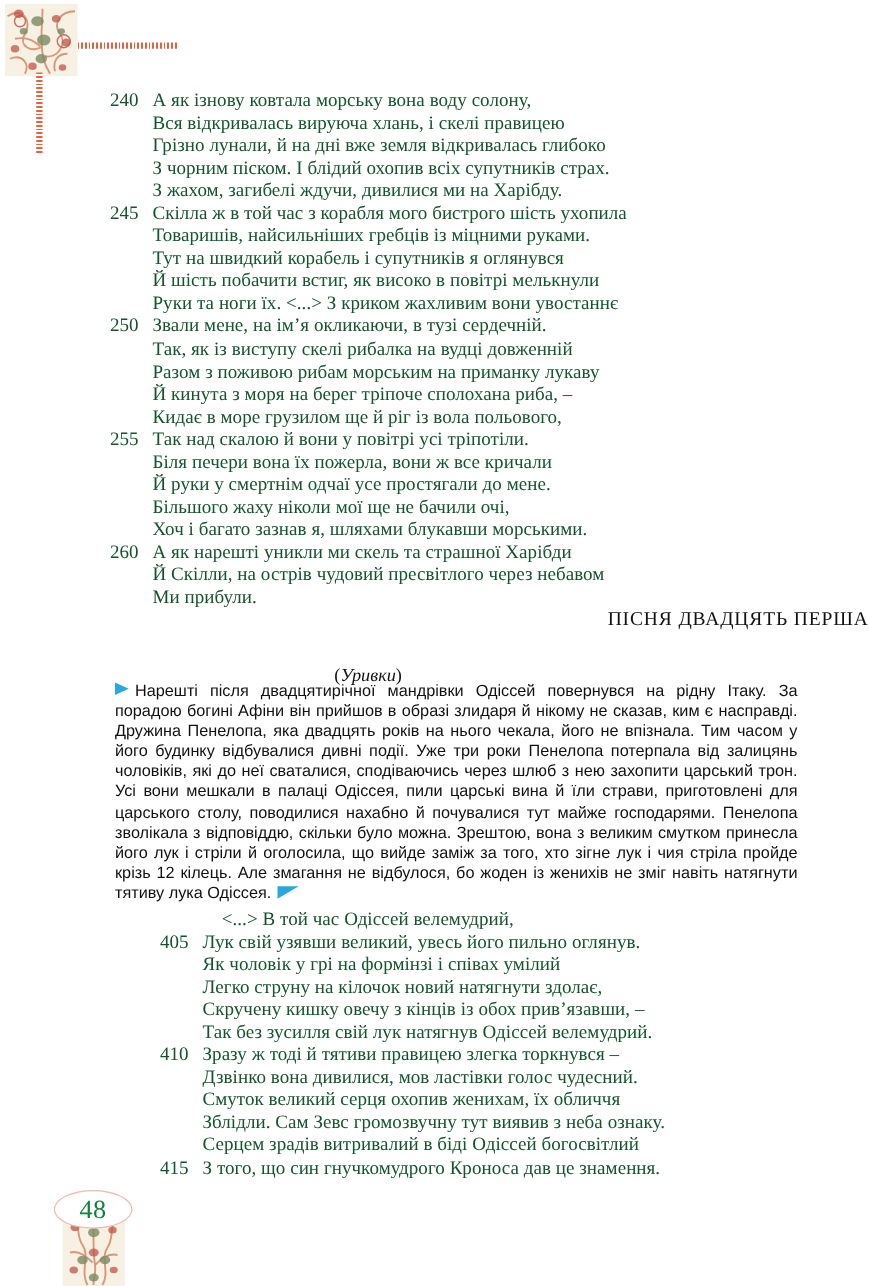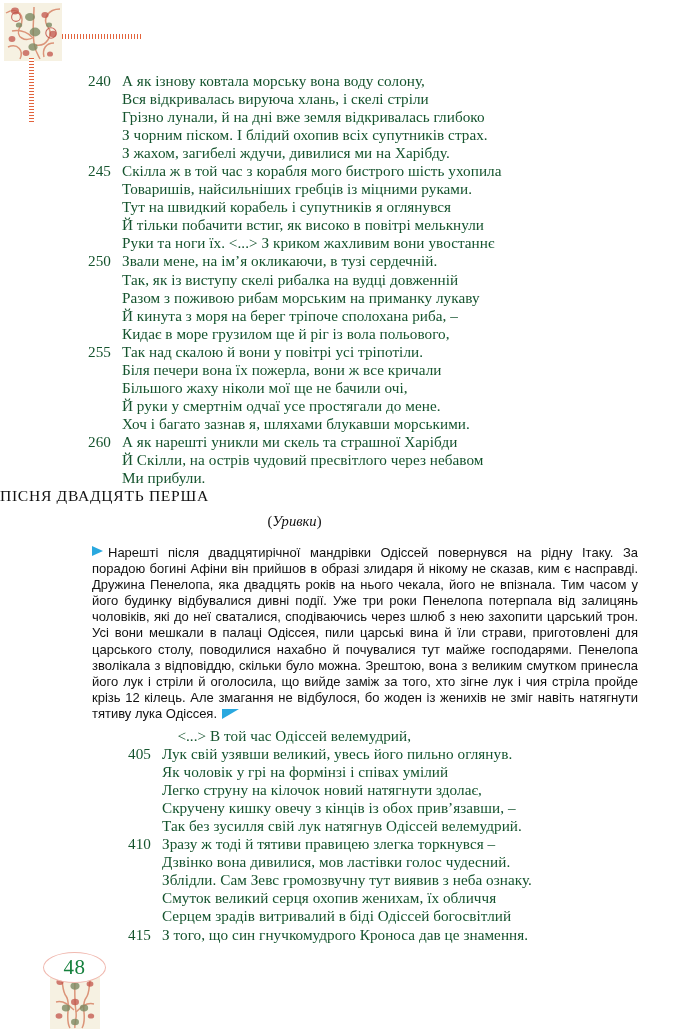--- a/index.html
+++ b/index.html
@@ -73,33 +73,34 @@
     text-align: left;
     font-size: 15.2px;
   }
   .vtext { }
 
   
   .song-title {
     position: absolute;
     left: 0;
     width: 695px;
-    text-align: left;
+    text-align: right;
     font-size: 15.6px;
     letter-spacing: 0.7px;
     color: #111111;
   }
   .song-sub {
     position: absolute;
     left: 0;
     width: 589px;
     text-align: center;
     font-size: 14.6px;
     font-style: italic;
     color: #111111;
+    margin-top: 20px;
   }
   .song-sub .paren { font-style: normal; }
 
   
   .prose {
     position: absolute;
     left: 92px;
     top: 545px;
     width: 546px;
     font-family: Liberation Sans, sans-serif;
@@ -200,38 +201,38 @@
         <circle cx="12" cy="14" r="4.4"></circle>
       </g>
     </svg>
   </div>
 
   <div class="rule-h"></div>
   <div class="rule-v"></div>
 
   <div class="verse" id="verse1" style="top:72px;">
       <span class="vline"><span class="vnum">240</span><span class="vtext">А як ізнову ковтала морську вона воду солону,</span></span>
-      <span class="vline"><span class="vnum"></span><span class="vtext">Вся відкривалась вируюча хлань, і скелі стріли</span></span>
+      <span class="vline"><span class="vnum"></span><span class="vtext">Вся відкривалась вируюча хлань, і скелі правицею</span></span>
       <span class="vline"><span class="vnum"></span><span class="vtext">Грізно лунали, й на дні вже земля відкривалась глибоко</span></span>
       <span class="vline"><span class="vnum"></span><span class="vtext">З чорним піском. І блідий охопив всіх супутників страх.</span></span>
       <span class="vline"><span class="vnum"></span><span class="vtext">З жахом, загибелі ждучи, дивилися ми на Харібду.</span></span>
       <span class="vline"><span class="vnum">245</span><span class="vtext">Скілла ж в той час з корабля мого бистрого шість ухопила</span></span>
       <span class="vline"><span class="vnum"></span><span class="vtext">Товаришів, найсильніших гребців із міцними руками.</span></span>
       <span class="vline"><span class="vnum"></span><span class="vtext">Тут на швидкий корабель і супутників я оглянувся</span></span>
-      <span class="vline"><span class="vnum"></span><span class="vtext">Й тільки побачити встиг, як високо в повітрі мелькнули</span></span>
+      <span class="vline"><span class="vnum"></span><span class="vtext">Й шість побачити встиг, як високо в повітрі мелькнули</span></span>
       <span class="vline"><span class="vnum"></span><span class="vtext">Руки та ноги їх. &lt;...&gt; З криком жахливим вони увостаннє</span></span>
       <span class="vline"><span class="vnum">250</span><span class="vtext">Звали мене, на ім’я окликаючи, в тузі сердечній.</span></span>
       <span class="vline"><span class="vnum"></span><span class="vtext">Так, як із виступу скелі рибалка на вудці довженній</span></span>
       <span class="vline"><span class="vnum"></span><span class="vtext">Разом з поживою рибам морським на приманку лукаву</span></span>
       <span class="vline"><span class="vnum"></span><span class="vtext">Й кинута з моря на берег тріпоче сполохана риба, –</span></span>
       <span class="vline"><span class="vnum"></span><span class="vtext">Кидає в море грузилом ще й ріг із вола польового,</span></span>
       <span class="vline"><span class="vnum">255</span><span class="vtext">Так над скалою й вони у повітрі усі тріпотіли.</span></span>
       <span class="vline"><span class="vnum"></span><span class="vtext">Біля печери вона їх пожерла, вони ж все кричали</span></span>
+      <span class="vline"><span class="vnum"></span><span class="vtext">Й руки у смертнім одчаї усе простягали до мене.</span></span>
       <span class="vline"><span class="vnum"></span><span class="vtext">Більшого жаху ніколи мої ще не бачили очі,</span></span>
-      <span class="vline"><span class="vnum"></span><span class="vtext">Й руки у смертнім одчаї усе простягали до мене.</span></span>
       <span class="vline"><span class="vnum"></span><span class="vtext">Хоч і багато зазнав я, шляхами блукавши морськими.</span></span>
       <span class="vline"><span class="vnum">260</span><span class="vtext">А як нарешті уникли ми скель та страшної Харібди</span></span>
       <span class="vline"><span class="vnum"></span><span class="vtext">Й Скілли, на острів чудовий пресвітлого через небавом</span></span>
       <span class="vline"><span class="vnum"></span><span class="vtext">Ми прибули.</span></span>
     </div>
 
   <div class="song-title" style="top:487px;">ПІСНЯ ДВАДЦЯТЬ ПЕРША</div>
   <div class="song-sub" style="top:513px;">
     <span class="paren">(</span><span>Уривки</span><span class="paren">)</span>
   </div>
@@ -242,22 +243,22 @@
 
   <div class="verse" id="verse2" style="top:727px;margin-left:40px;">
       <span class="vline"><span class="vnum"></span><span class="vtext">    &lt;...&gt; В той час Одіссей велемудрий,</span></span>
       <span class="vline"><span class="vnum">405</span><span class="vtext">Лук свій узявши великий, увесь його пильно оглянув.</span></span>
       <span class="vline"><span class="vnum"></span><span class="vtext">Як чоловік у грі на формінзі і співах умілий</span></span>
       <span class="vline"><span class="vnum"></span><span class="vtext">Легко струну на кілочок новий натягнути здолає,</span></span>
       <span class="vline"><span class="vnum"></span><span class="vtext">Скручену кишку овечу з кінців із обох прив’язавши, –</span></span>
       <span class="vline"><span class="vnum"></span><span class="vtext">Так без зусилля свій лук натягнув Одіссей велемудрий.</span></span>
       <span class="vline"><span class="vnum">410</span><span class="vtext">Зразу ж тоді й тятиви правицею злегка торкнувся –</span></span>
       <span class="vline"><span class="vnum"></span><span class="vtext">Дзвінко вона дивилися, мов ластівки голос чудесний.</span></span>
+      <span class="vline"><span class="vnum"></span><span class="vtext">Смуток великий серця охопив женихам, їх обличчя</span></span>
       <span class="vline"><span class="vnum"></span><span class="vtext">Зблідли. Сам Зевс громозвучну тут виявив з неба ознаку.</span></span>
-      <span class="vline"><span class="vnum"></span><span class="vtext">Смуток великий серця охопив женихам, їх обличчя</span></span>
       <span class="vline"><span class="vnum"></span><span class="vtext">Серцем зрадів витривалий в біді Одіссей богосвітлий</span></span>
       <span class="vline"><span class="vnum">415</span><span class="vtext">З того, що син гнучкомудрого Кроноса дав це знамення.</span></span>
     </div>
 
   <div class="bottom-orn">
     <svg width="50" height="61" viewBox="0 0 50 61" aria-hidden="true">
       <rect x="0" y="0" width="50" height="61" fill="#f6f1e2"></rect>
       <g stroke="#d98b6e" stroke-width="1.5" fill="none" opacity="0.9">
         <path d="M4 2 C 16 8, 10 20, 16 28 C 22 36, 14 50, 20 60"></path>
         <path d="M46 4 C 36 10, 42 22, 36 30 C 30 38, 38 50, 32 60"></path>

